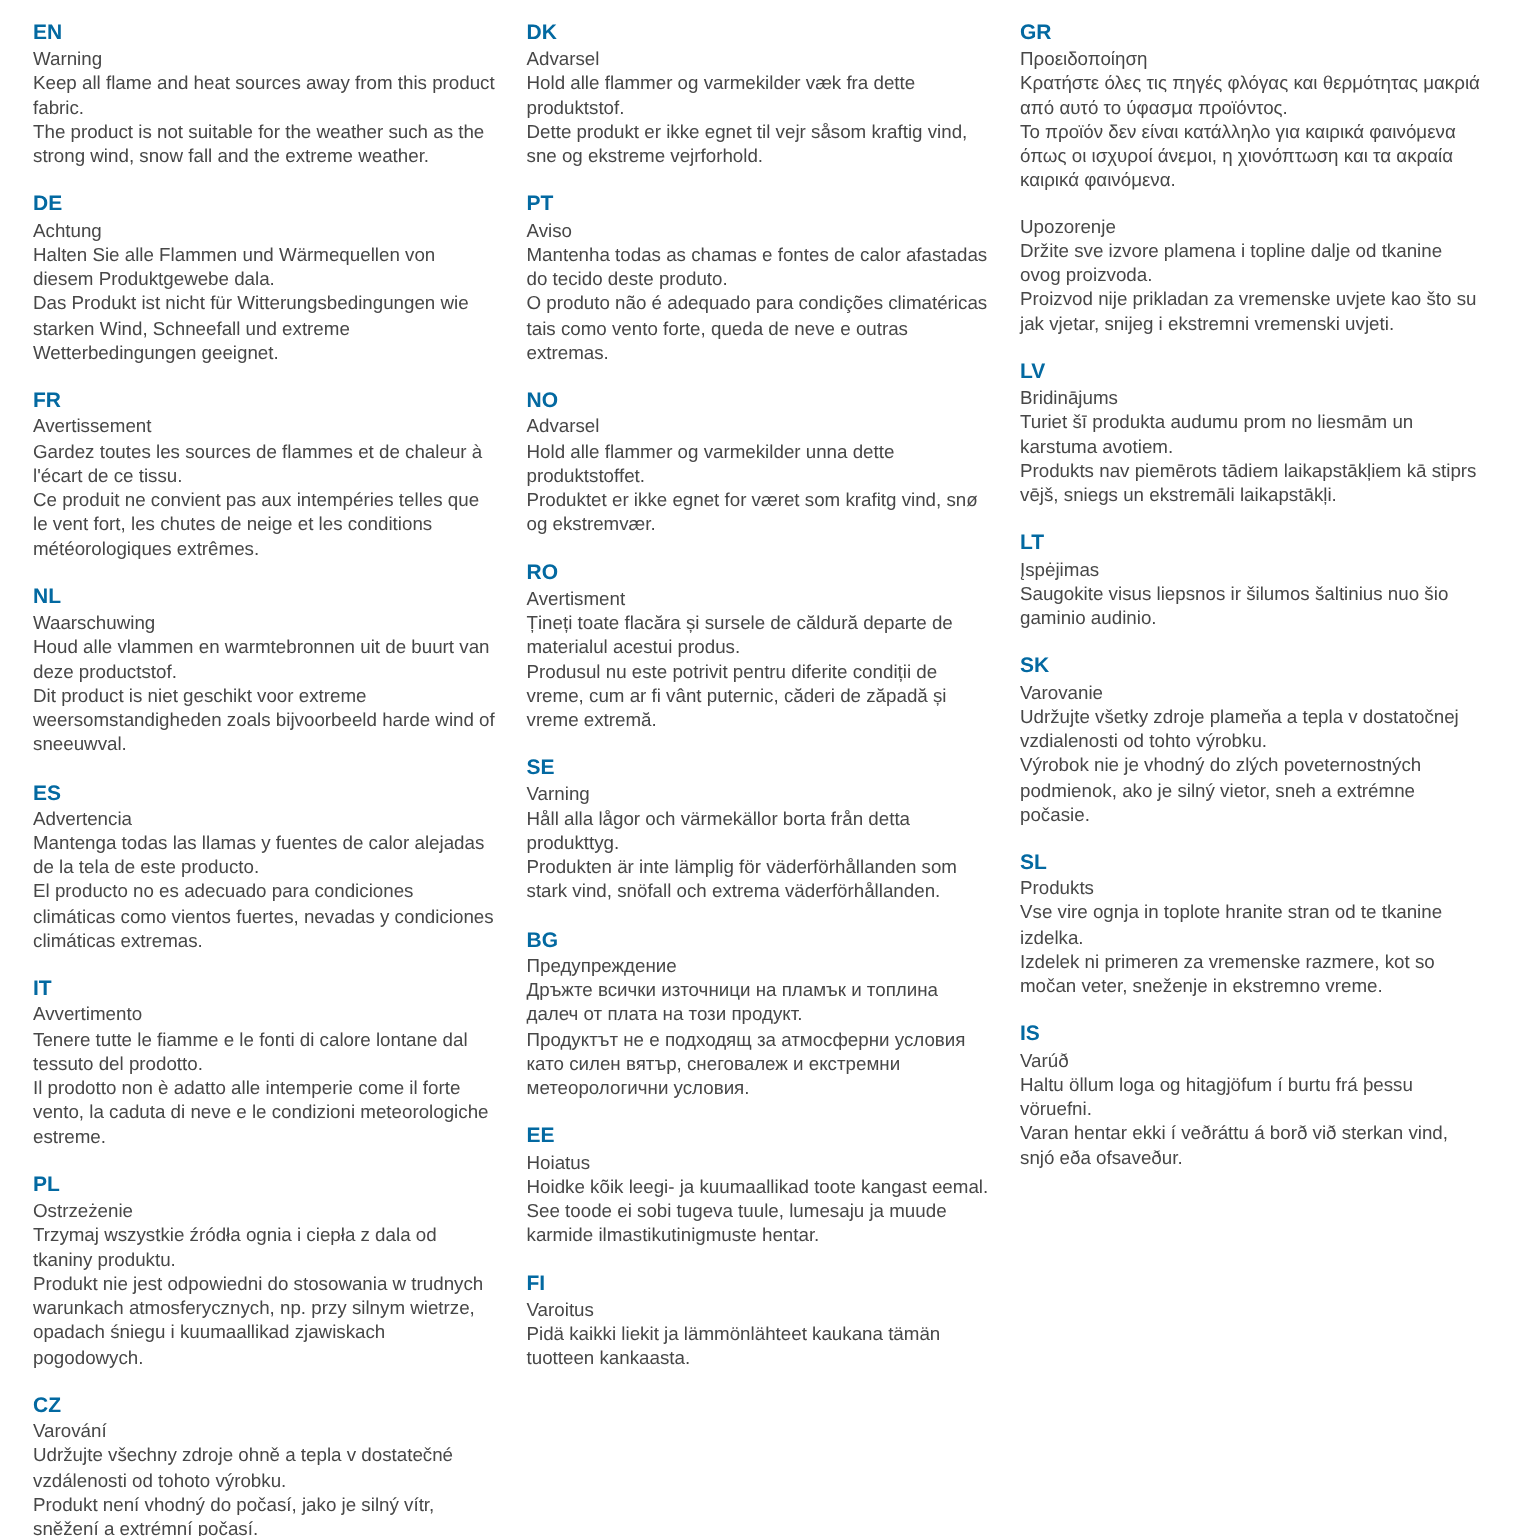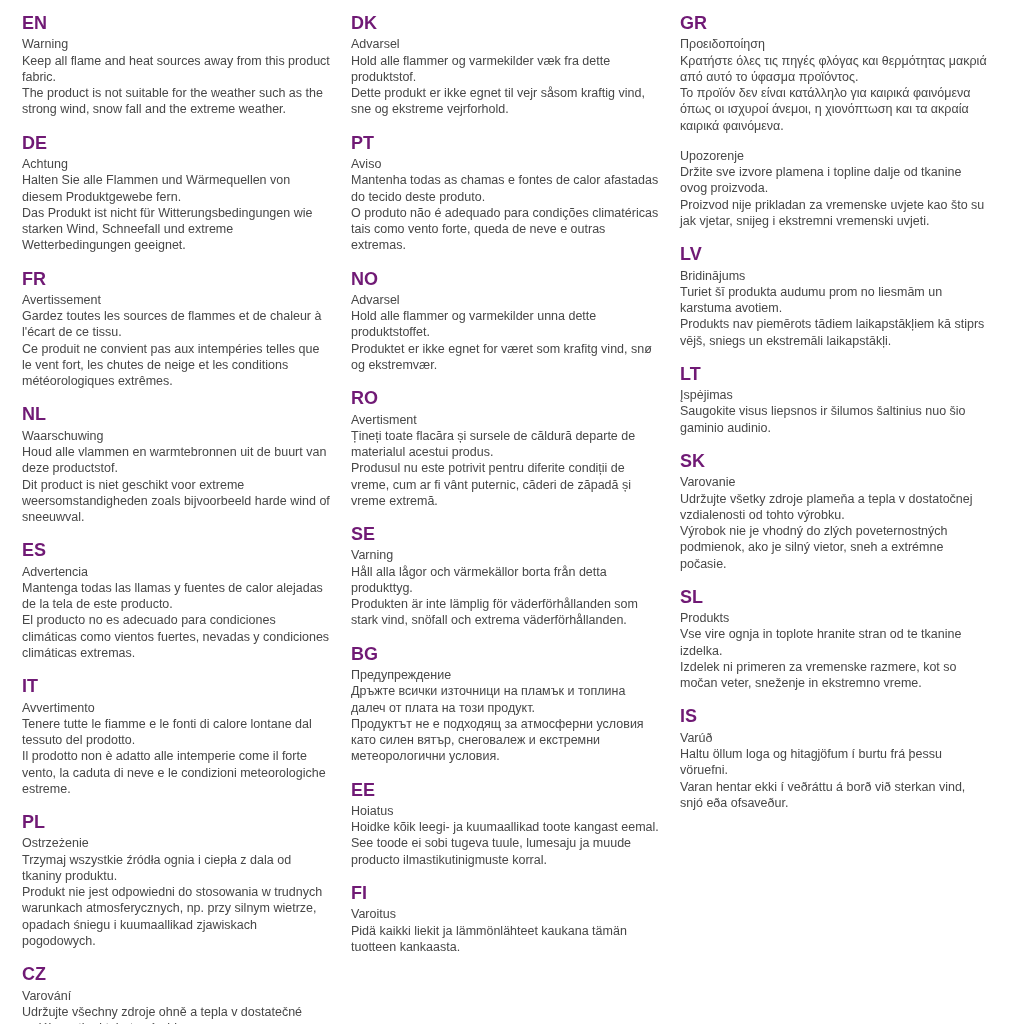--- a/index.html
+++ b/index.html
@@ -23,24 +23,24 @@
   }
   .column {
     flex: 0 0 310px;
     width: 310px;
   }
   .section {
     margin-bottom: 14px;
   }
   .lang-code {
     font-weight: bold;
-    font-size: 18px;
+    font-size: 14px;
     line-height: 1.3;
     margin-bottom: 1px;
-    color: #701a75;
+    color: #0369a1;
   }
   .warn-title,
   .warn-para {
     font-size: 12.5px;
     line-height: 1.3;
     color: #474747;
   }
 </style>
 </head>
 <body>
@@ -50,21 +50,21 @@
 <div class="column">
       <div class="section">
         <div class="lang-code">EN</div>
         <div class="warn-title">Warning</div>
         <div class="warn-para">Keep all flame and heat sources away from this product fabric.</div>
         <div class="warn-para">The product is not suitable for the weather such as the strong wind, snow fall and the extreme weather.</div>
       </div>
       <div class="section">
         <div class="lang-code">DE</div>
         <div class="warn-title">Achtung</div>
-        <div class="warn-para">Halten Sie alle Flammen und Wärmequellen von diesem Produktgewebe fern.</div>
+        <div class="warn-para">Halten Sie alle Flammen und Wärmequellen von diesem Produktgewebe dala.</div>
         <div class="warn-para">Das Produkt ist nicht für Witterungsbedingungen wie starken Wind, Schneefall und extreme Wetterbedingungen geeignet.</div>
       </div>
       <div class="section">
         <div class="lang-code">FR</div>
         <div class="warn-title">Avertissement</div>
         <div class="warn-para">Gardez toutes les sources de flammes et de chaleur à l'écart de ce tissu.</div>
         <div class="warn-para">Ce produit ne convient pas aux intempéries telles que le vent fort, les chutes de neige et les conditions météorologiques extrêmes.</div>
       </div>
       <div class="section">
         <div class="lang-code">NL</div>
@@ -131,21 +131,21 @@
       <div class="section">
         <div class="lang-code">BG</div>
         <div class="warn-title">Предупреждение</div>
         <div class="warn-para">Дръжте всички източници на пламък и топлина далеч от плата на този продукт.</div>
         <div class="warn-para">Продуктът не е подходящ за атмосферни условия като силен вятър, снеговалеж и екстремни метеорологични условия.</div>
       </div>
       <div class="section">
         <div class="lang-code">EE</div>
         <div class="warn-title">Hoiatus</div>
         <div class="warn-para">Hoidke kõik leegi- ja kuumaallikad toote kangast eemal.</div>
-        <div class="warn-para">See toode ei sobi tugeva tuule, lumesaju ja muude producto ilmastikutinigmuste korral.</div>
+        <div class="warn-para">See toode ei sobi tugeva tuule, lumesaju ja muude karmide ilmastikutinigmuste hentar.</div>
       </div>
       <div class="section">
         <div class="lang-code">FI</div>
         <div class="warn-title">Varoitus</div>
         <div class="warn-para">Pidä kaikki liekit ja lämmönlähteet kaukana tämän tuotteen kankaasta.</div>
       </div>
     </div>
     <div class="column">
       <div class="section">
         <div class="lang-code">GR</div>

